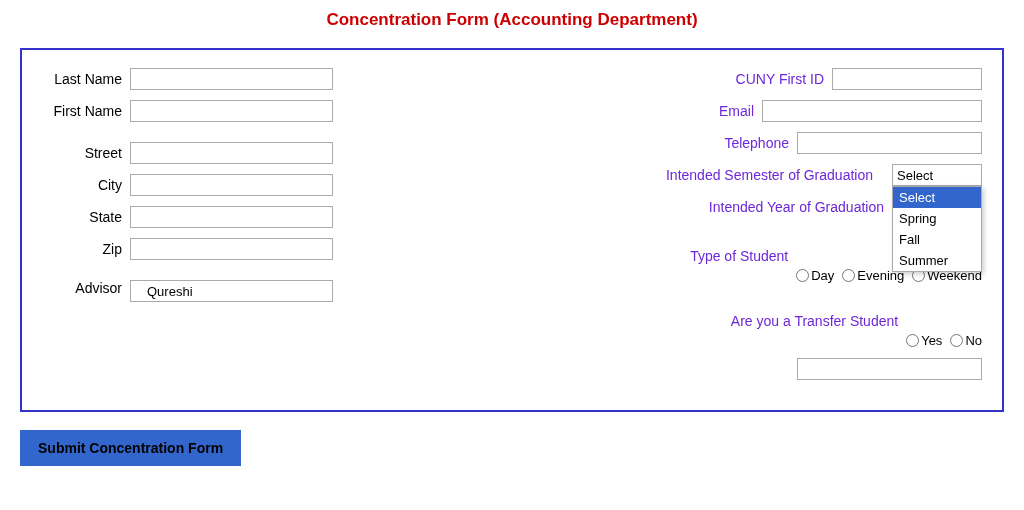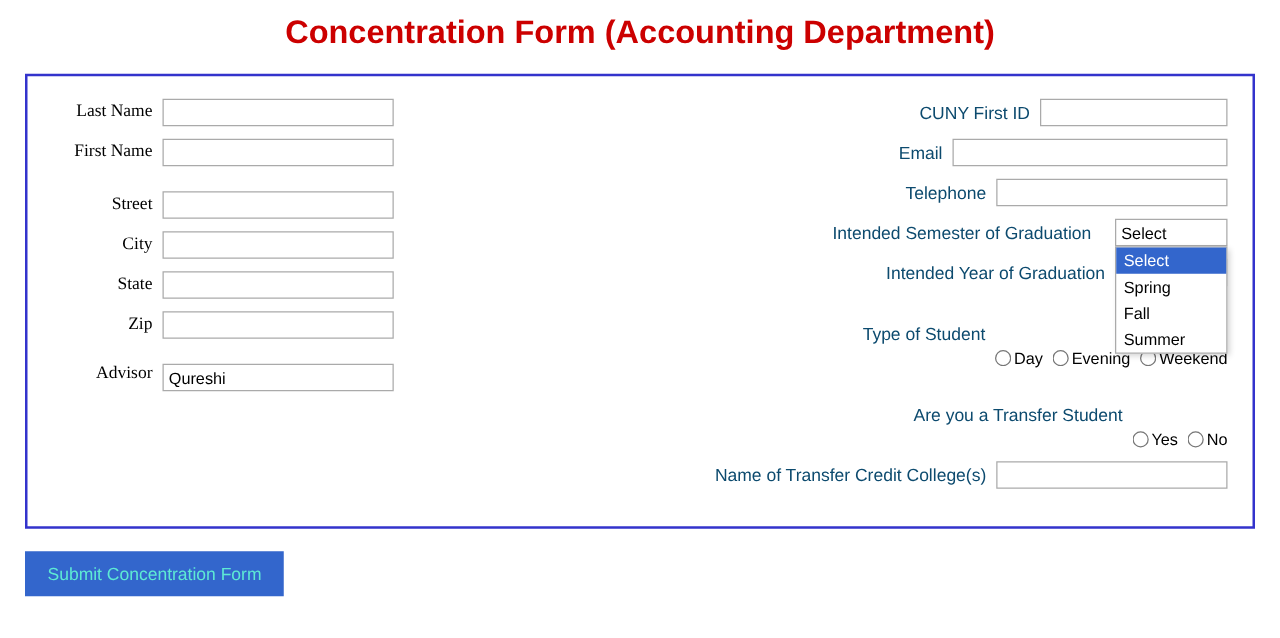--- a/index.html
+++ b/index.html
@@ -5,21 +5,21 @@
     * { box-sizing: border-box; margin: 0; padding: 0; }
     body {
       font-family: Arial, sans-serif;
       font-size: 14px;
       background: #fff;
       color: #000;
       padding: 10px 20px;
     }
     h1 {
       color: #cc0000;
-      font-size: 26px;
+      font-size: 17px;
       text-align: center;
       margin-bottom: 18px;
       font-weight: bold;
     }
     .form-container {
       border: 2px solid #3333cc;
       padding: 18px 20px 20px 20px;
       position: relative;
     }
     .form-grid {
@@ -37,37 +37,36 @@
       display: flex;
       align-items: center;
       margin-bottom: 10px;
     }
     .field-label {
       min-width: 80px;
       text-align: right;
       margin-right: 8px;
       white-space: nowrap;
       color: #000;
-      font-family: Liberation Serif, serif;
     }
     .field-input {
       border: 1px solid #aaa;
       height: 22px;
-      width: 185px;
-      font-size: 13px;
-      padding: 2px 4px;
+      width: 203px;
+      font-size: 13px;
+      padding: 2px 16px;
     }
     .right-col .field-row {
       justify-content: flex-end;
     }
     .right-label {
       text-align: right;
       margin-right: 8px;
       white-space: nowrap;
-      color: #0c4a6e;
+      color: #6d28d9;
     }
     .right-input {
       border: 1px solid #aaa;
       height: 22px;
       font-size: 13px;
       padding: 2px 4px;
     }
     .right-input-long {
       width: 190px;
     }
@@ -146,26 +145,26 @@
     .advisor-row {
       display: flex;
       align-items: flex-start;
       margin-bottom: 0;
     }
 
     
     .submit-btn {
       margin-top: 18px;
       background: #3366cc;
-      color: #5eead4;
+      color: #000000;
       border: none;
       padding: 10px 18px;
       font-size: 14px;
       cursor: pointer;
-      font-weight: normal;
+      font-weight: bold;
     }
   </style>
 </head>
 <body>
 
 
 
 <h1>Concentration Form (Accounting Department)</h1>
 
 <div class="form-container">
@@ -271,21 +270,20 @@
               <span>Yes</span>
           </label>
           <label>
             <input type="radio" name="transfer" value="No" style=""> 
               <span>No</span>
           </label>
         </div>
       </div>
 
       <div class="field-row">
-        <label class="right-label">Name of Transfer Credit College(s)</label>
         <input class="right-input" style="width: 185px;" type="text" value="">
       </div>
     </div>
   </div>
 </div>
 
 <button class="submit-btn">Submit Concentration Form</button>
 
 
 

